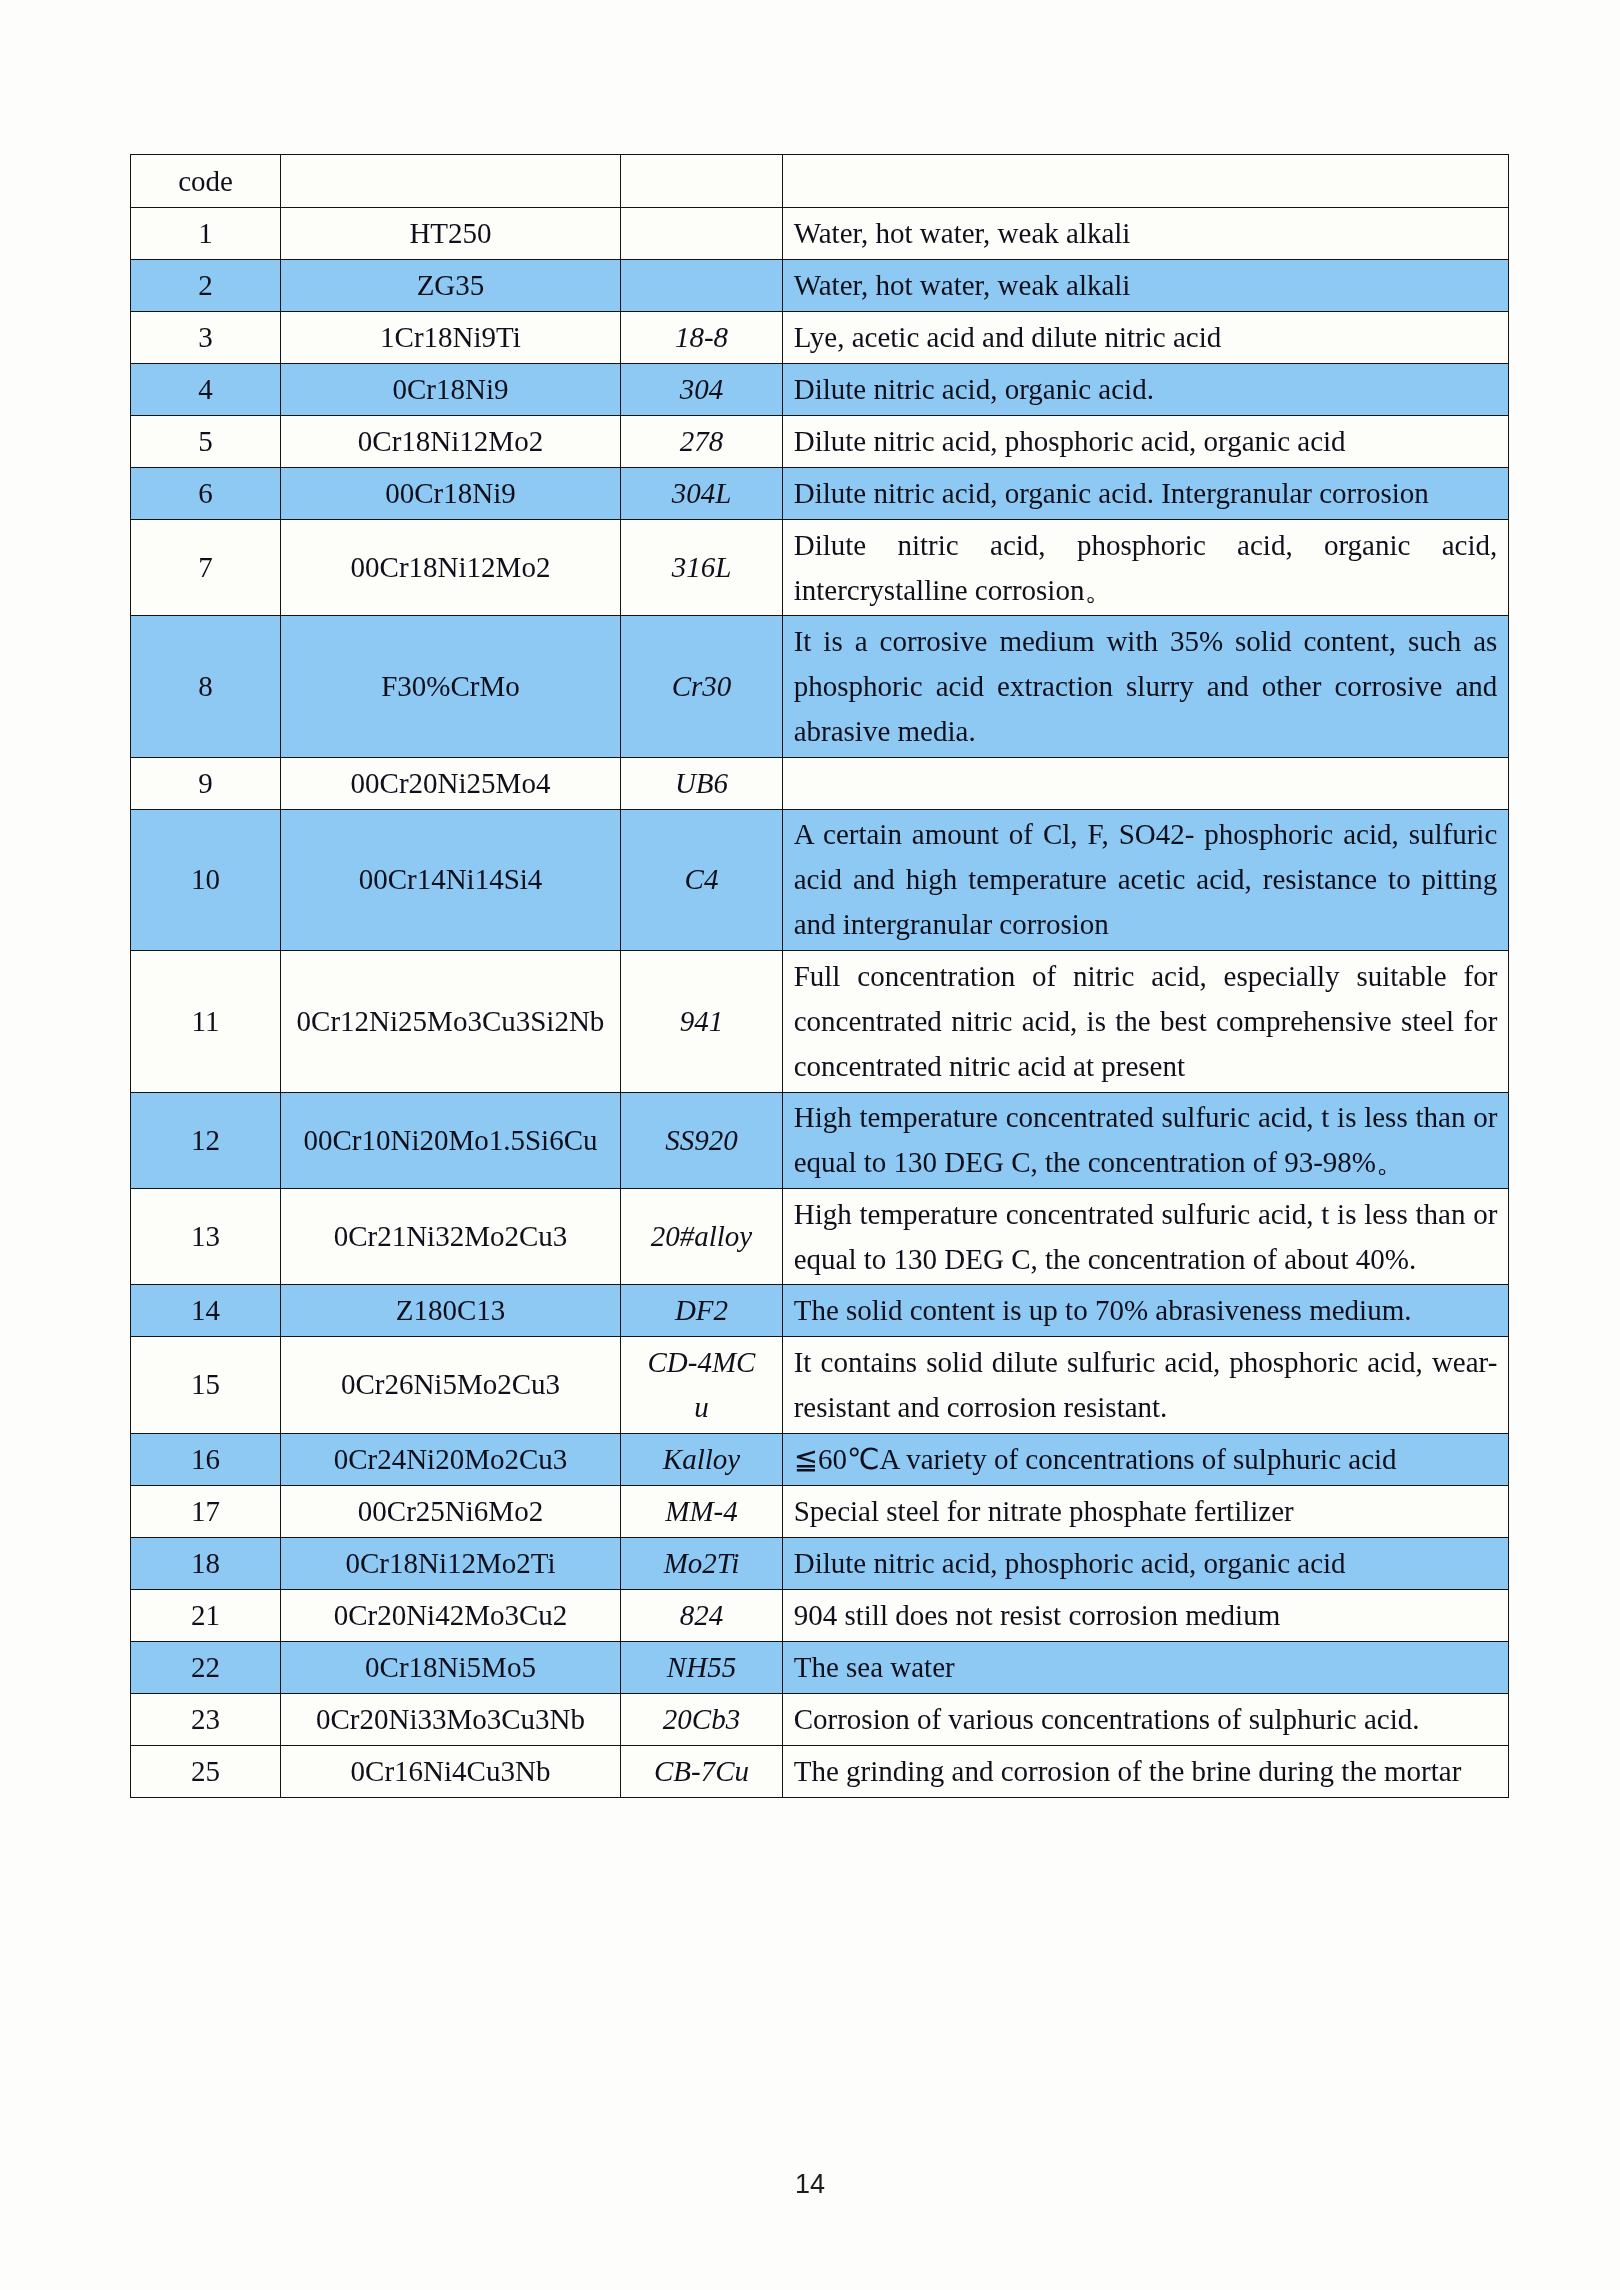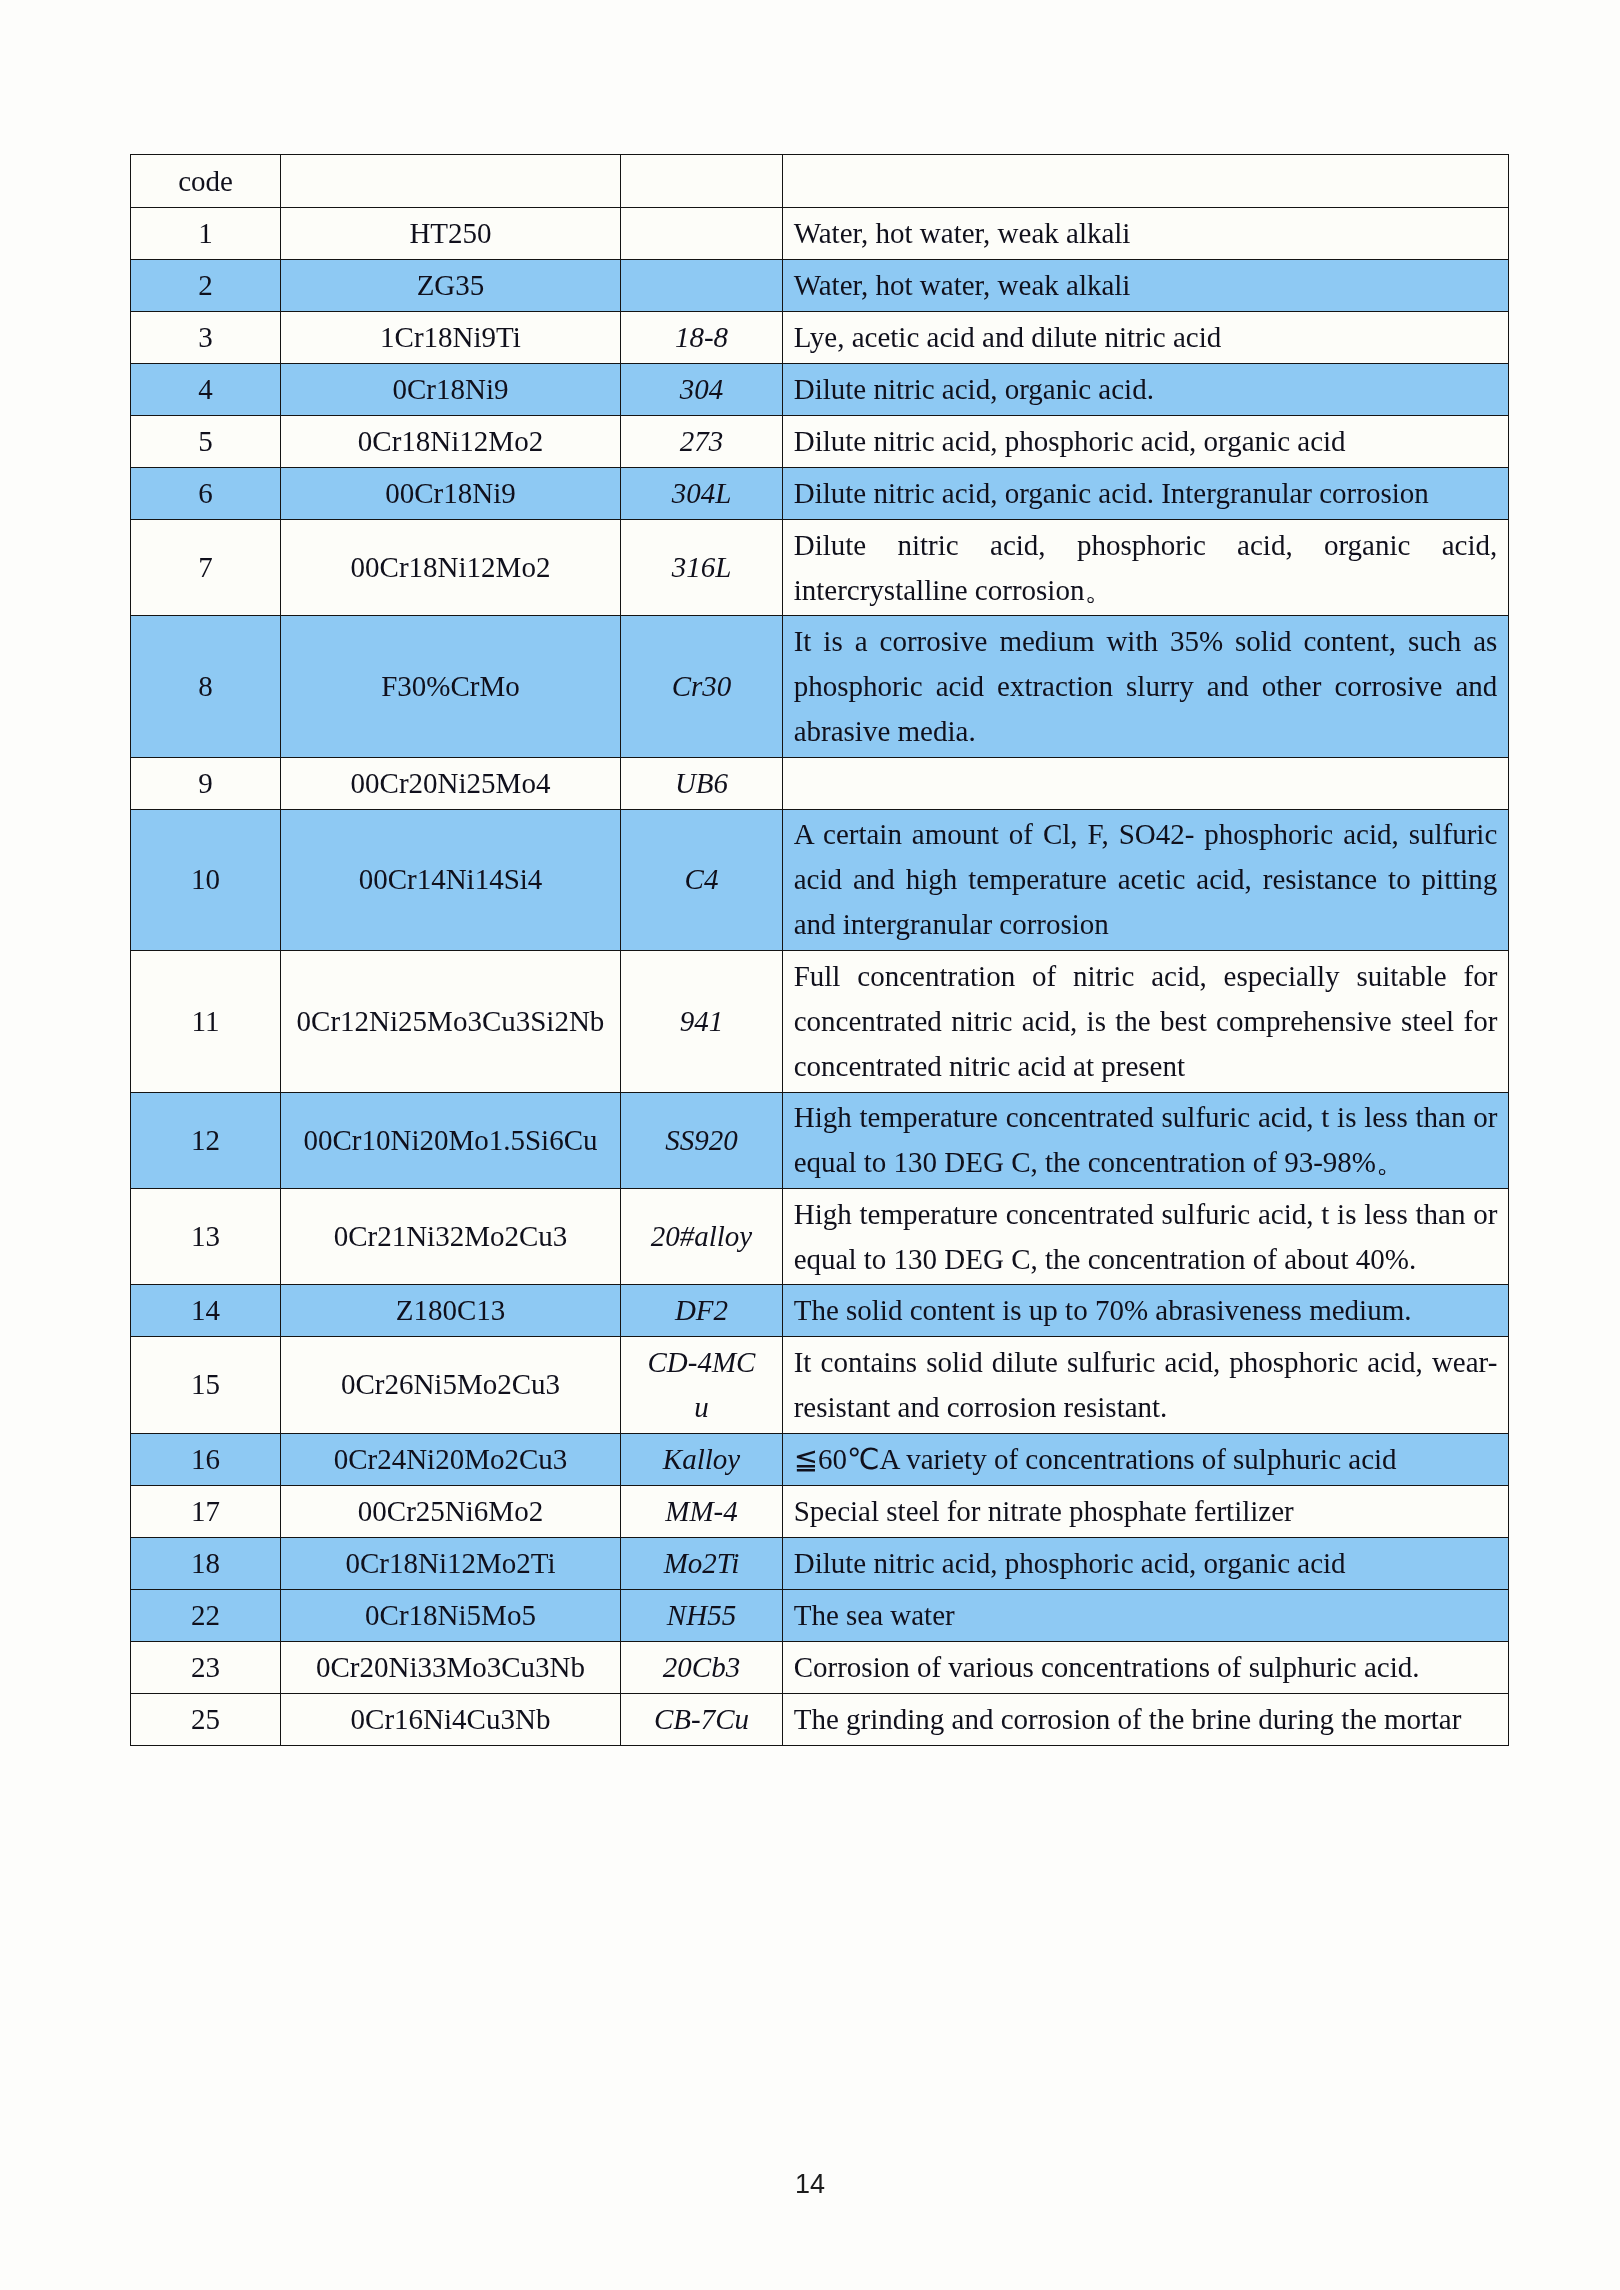--- a/index.html
+++ b/index.html
@@ -82,21 +82,21 @@
         </tr>
         <tr class="shaded">
           <td class="c0">4</td>
           <td class="c1">0Cr18Ni9</td>
           <td class="c2">304</td>
           <td class="c3">Dilute nitric acid, organic acid.</td>
         </tr>
         <tr>
           <td class="c0">5</td>
           <td class="c1">0Cr18Ni12Mo2</td>
-          <td class="c2">273</td>
+          <td class="c2">278</td>
           <td class="c3">Dilute nitric acid, phosphoric acid, organic acid</td>
         </tr>
         <tr class="shaded">
           <td class="c0">6</td>
           <td class="c1">00Cr18Ni9</td>
           <td class="c2">304L</td>
           <td class="c3">Dilute nitric acid, organic acid. Intergranular corrosion</td>
         </tr>
         <tr>
           <td class="c0">7</td>
@@ -164,20 +164,26 @@
           <td class="c1">00Cr25Ni6Mo2</td>
           <td class="c2">MM-4</td>
           <td class="c3">Special steel for nitrate phosphate fertilizer</td>
         </tr>
         <tr class="shaded">
           <td class="c0">18</td>
           <td class="c1">0Cr18Ni12Mo2Ti</td>
           <td class="c2">Mo2Ti</td>
           <td class="c3">Dilute nitric acid, phosphoric acid, organic acid</td>
         </tr>
+        <tr>
+          <td class="c0">21</td>
+          <td class="c1">0Cr20Ni42Mo3Cu2</td>
+          <td class="c2">824</td>
+          <td class="c3">904 still does not resist corrosion medium</td>
+        </tr>
         <tr class="shaded">
           <td class="c0">22</td>
           <td class="c1">0Cr18Ni5Mo5</td>
           <td class="c2">NH55</td>
           <td class="c3">The sea water</td>
         </tr>
         <tr>
           <td class="c0">23</td>
           <td class="c1">0Cr20Ni33Mo3Cu3Nb</td>
           <td class="c2">20Cb3</td>

